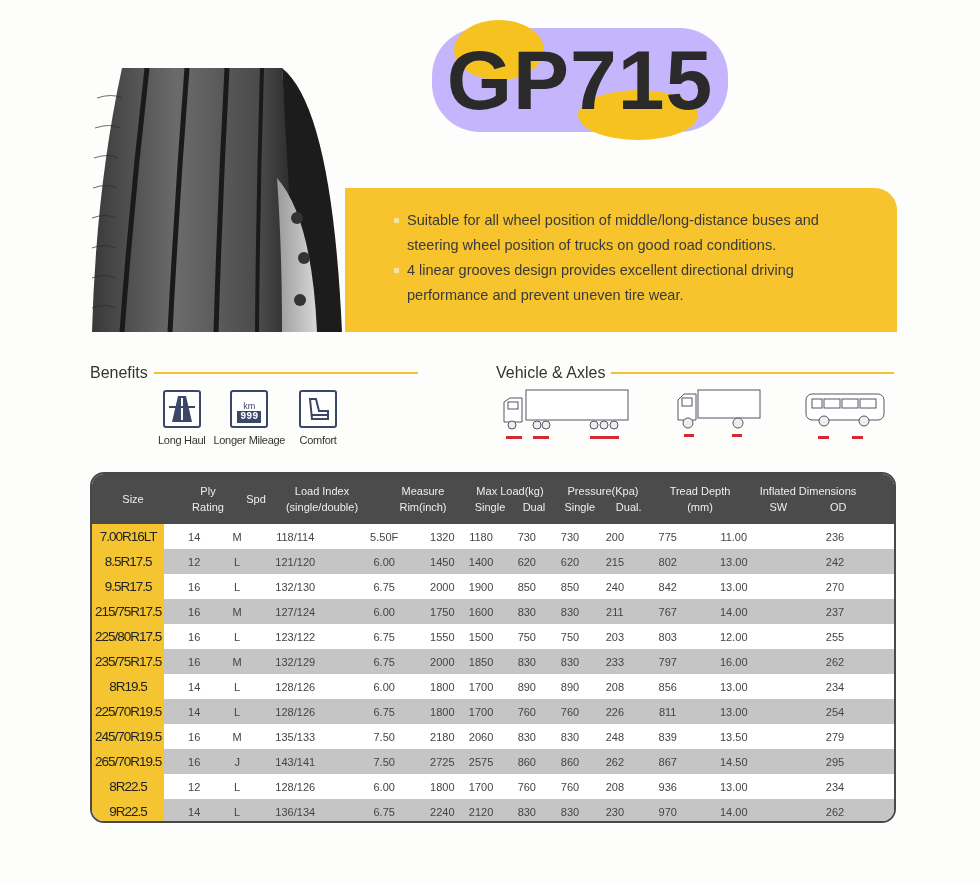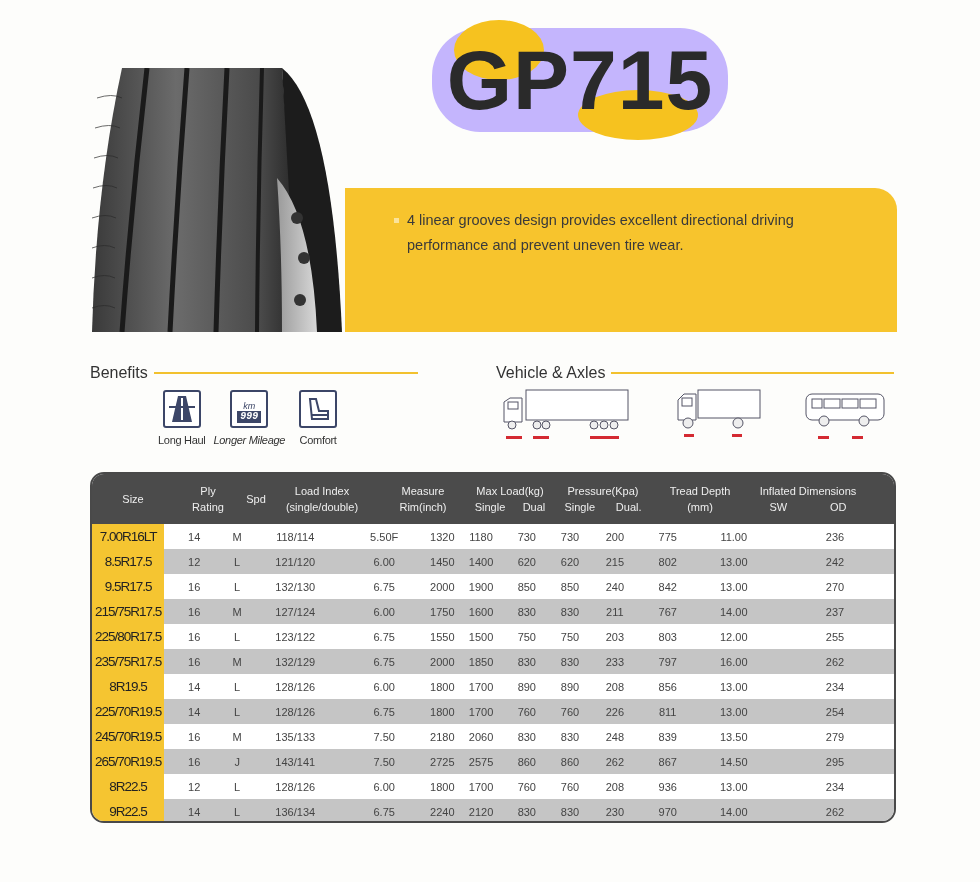--- a/index.html
+++ b/index.html
@@ -93,40 +93,44 @@
   </svg>
 </div>
 
 <div class="title-badge">
   <span class="title-text">GP715</span>
 </div>
 
 <div class="feature-panel">
   <div class="feature-item">
     <span class="bullet"></span>
+    <span style="display:block;width:440px;">Suitable for all wheel position of middle/long-distance buses and steering wheel position of trucks on good road conditions.</span>
+  </div>
+  <div class="feature-item">
+    <span class="bullet"></span>
     <span style="display:block;width:430px;">4 linear grooves design provides excellent directional driving performance and prevent uneven tire wear.</span>
   </div>
 </div>
 
 <div class="section-head benefits-head">
   <span class="label">Benefits</span>
   <span class="rule"></span>
 </div>
 <div class="benefits">
   <div class="benefit">
     <div class="ico">
       <svg width="30" height="30" viewBox="0 0 30 30">
         <path d="M11 2 L19 2 L25 28 L5 28 Z" fill="#3c4668"></path>
         <rect x="14" y="4" width="2" height="22" fill="#fff"></rect>
         <rect x="2" y="12" width="26" height="2" fill="#3c4668"></rect>
       </svg>
     </div>
     <span class="lbl">Long Haul</span>
   </div>
-  <div class="benefit" style="margin-left:0;font-style:italic;">
+  <div class="benefit" style="margin-left:0;">
     <div class="ico" style="flex-direction:column;justify-content:flex-end;padding-bottom:3px;">
       <span style="font-size:9px;color:#3c4668;line-height:10px;">km</span>
       <span style="font-size:10px;font-weight:bold;color:#fff;background:#3c4668;padding:0 3px;line-height:12px;font-family:'Liberation Mono',monospace;">999</span>
     </div>
     <span class="lbl">Longer Mileage</span>
   </div>
   <div class="benefit" style="margin-left:6px;">
     <div class="ico">
       <svg width="28" height="28" viewBox="0 0 28 28">
         <path d="M6 4 L12 4 L15 16 L24 16 L24 24 L8 24 Z" fill="none" stroke="#3c4668" stroke-width="2"></path>

